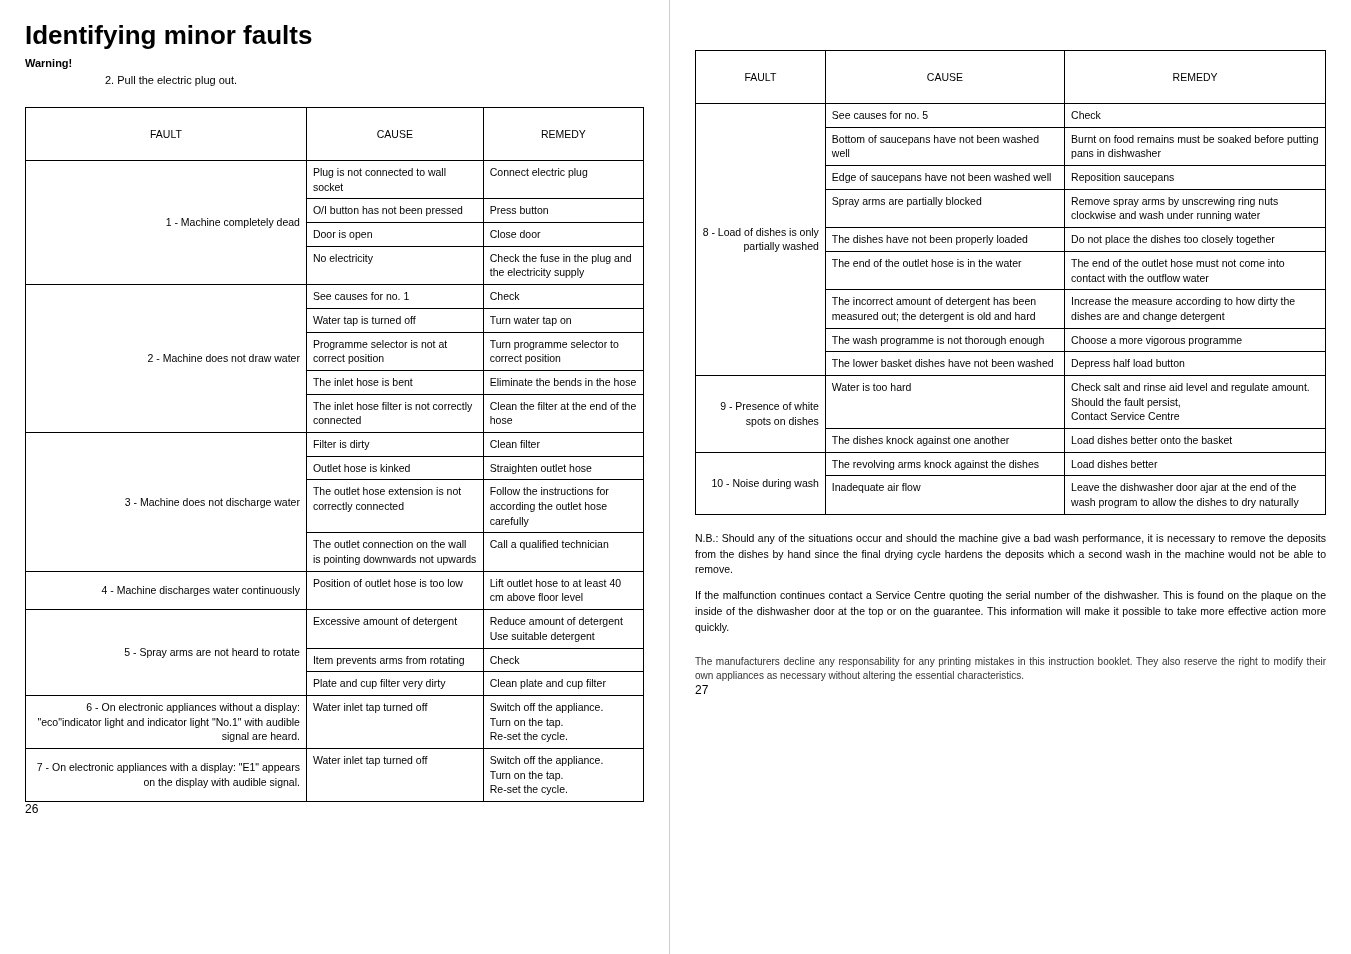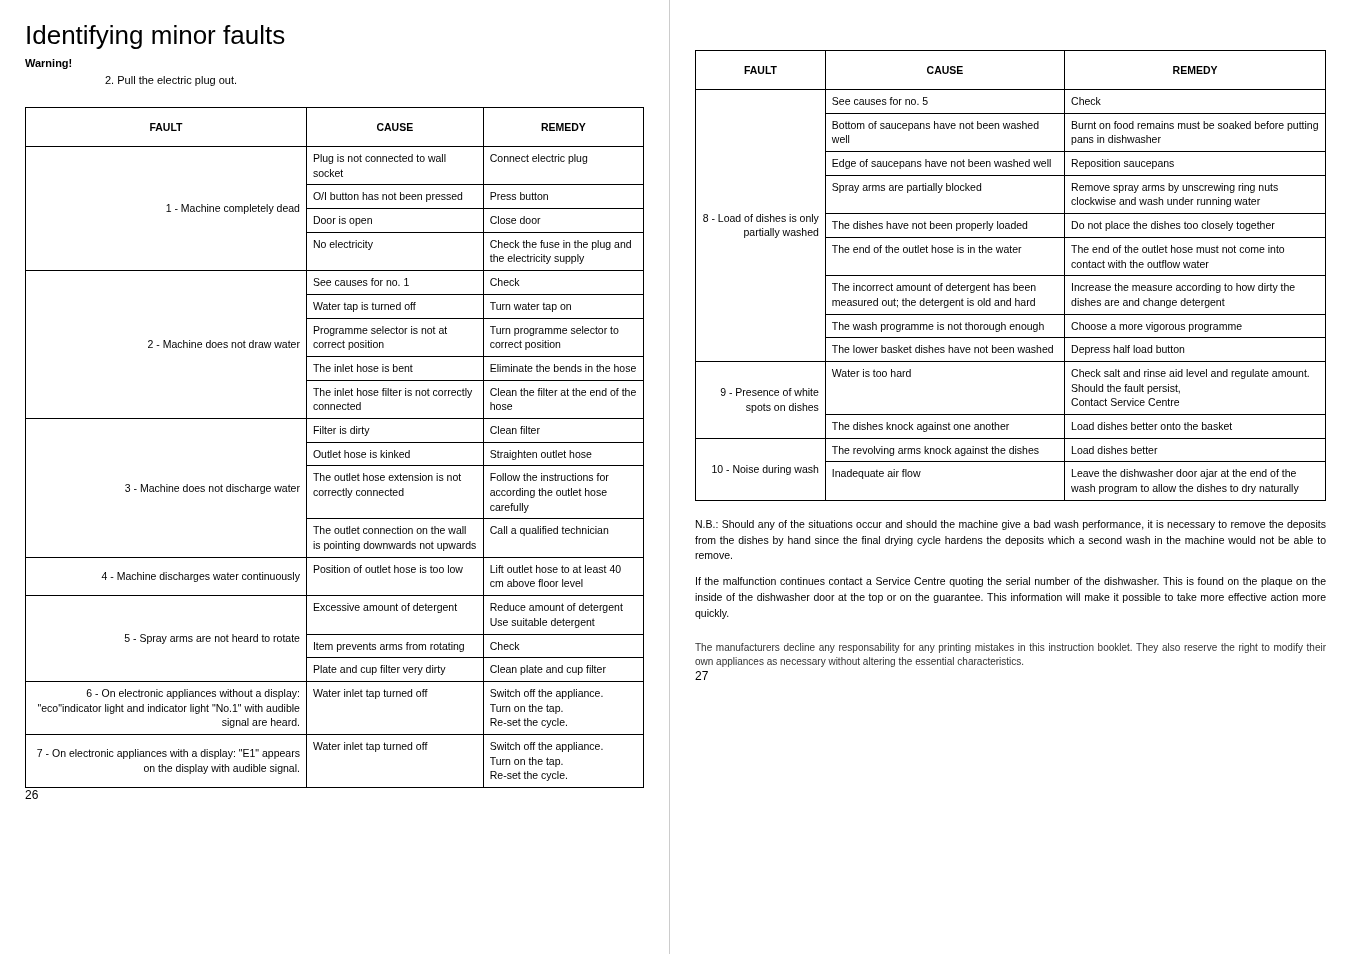--- a/index.html
+++ b/index.html
@@ -16,21 +16,21 @@
       width: 670px;
       padding: 20px 25px;
       border-right: 1px solid #ccc;
     }
     .page-right {
       width: 681px;
       padding: 20px 25px;
     }
     h1 {
       font-size: 26px;
-      font-weight: normal;
+      font-weight: bold;
       margin-bottom: 4px;
     }
     .warning-section {
       margin-bottom: 19px;
     }
     .warning-section p {
       font-size: 11px;
       line-height: 1.5;
     }
     .warning-section p strong {
@@ -42,23 +42,23 @@
       margin-bottom: 12px;
       text-align: justify;
     }
     table {
       width: 100%;
       border-collapse: collapse;
       font-size: 10.5px;
     }
     th {
       border: 1px solid #000;
-      padding: 13px 6px;
+      padding: 20px 6px;
       text-align: center;
-      font-weight: bold;
+      font-weight: normal;
       background: #fff;
     }
     td {
       border: 1px solid #000;
       padding: 4px 6px;
       vertical-align: top;
       line-height: 1.4;
     }
     .fault-cell {
       text-align: right;

